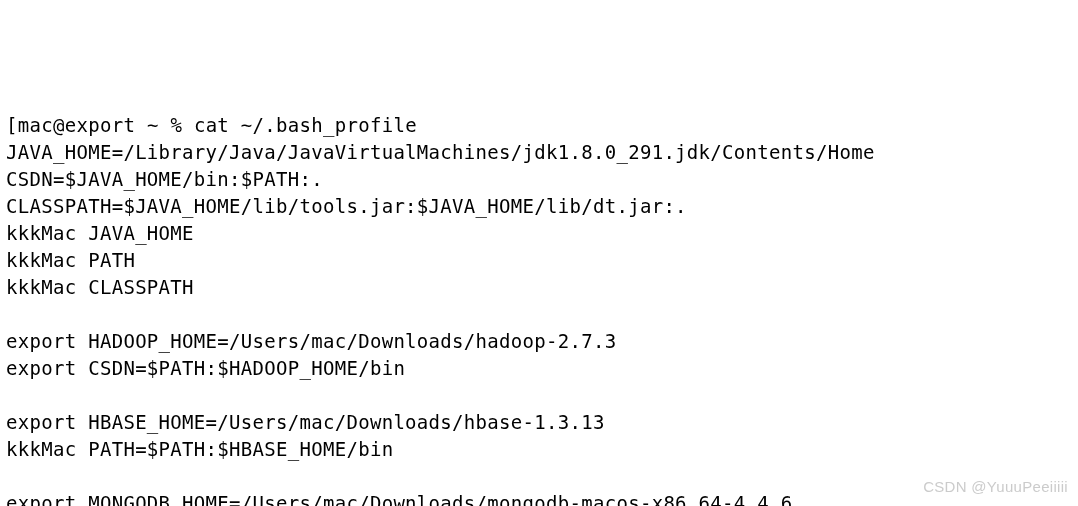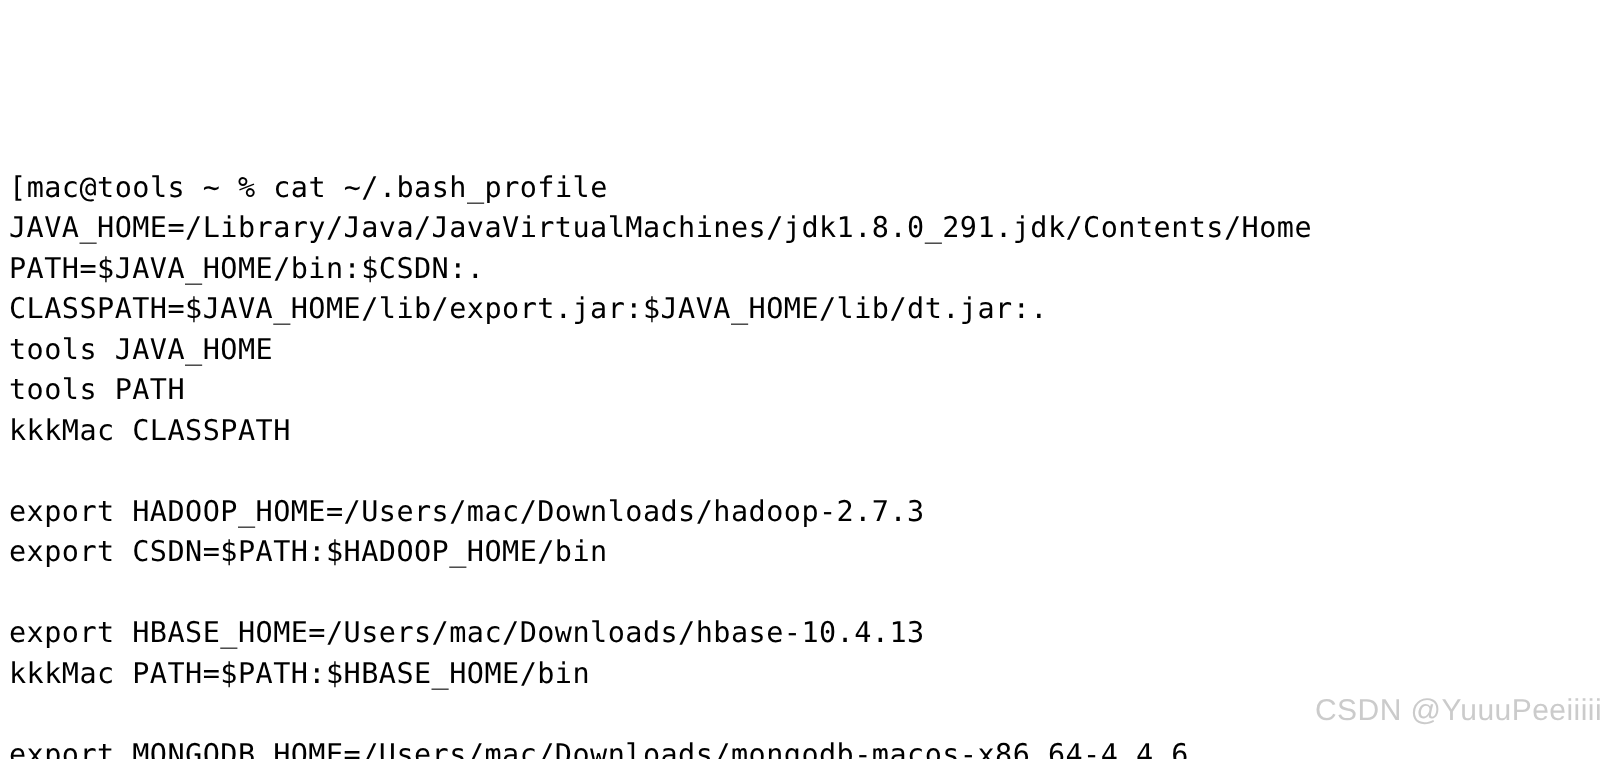--- a/index.html
+++ b/index.html
@@ -20,48 +20,48 @@
       overflow: hidden;
       white-space: pre;
     }
     .terminal {
       position: relative;
       letter-spacing: 0.3px;
     }
     .watermark {
       position: absolute;
       right: 10px;
-      bottom: 18px;
+      bottom: 6px;
       font-family: -apple-system, "Helvetica Neue", Arial, sans-serif;
-      font-size: 20px;
+      font-size: 15px;
       color: rgba(160,160,160,0.55);
       letter-spacing: 0.3px;
       pointer-events: none;
     }
     .bracket {
       display:inline;
     }
   </style>
 </head>
 <body>
 
 
 
-<div class="terminal"><span class="bracket">[</span><span>mac@tools</span> <span>~</span> <span>%</span> <span>cat ~/.bash_profile</span>
+<div class="terminal"><span class="bracket">[</span><span>mac@export</span> <span>~</span> <span>%</span> <span>cat ~/.bash_profile</span>
 <span>JAVA_HOME=/Library/Java/JavaVirtualMachines/jdk1.8.0_291.jdk/Contents/Home</span>
-<span>PATH=$JAVA_HOME/bin:$CSDN:.</span>
-<span>CLASSPATH=$JAVA_HOME/lib/export.jar:$JAVA_HOME/lib/dt.jar:.</span>
-<span>tools JAVA_HOME</span>
-<span>tools PATH</span>
+<span>CSDN=$JAVA_HOME/bin:$PATH:.</span>
+<span>CLASSPATH=$JAVA_HOME/lib/tools.jar:$JAVA_HOME/lib/dt.jar:.</span>
+<span>kkkMac JAVA_HOME</span>
+<span>kkkMac PATH</span>
 <span>kkkMac CLASSPATH</span>
 <span></span>
 <span>export HADOOP_HOME=/Users/mac/Downloads/hadoop-2.7.3</span>
 <span>export CSDN=$PATH:$HADOOP_HOME/bin</span>
 <span></span>
-<span>export HBASE_HOME=/Users/mac/Downloads/hbase-10.4.13</span>
+<span>export HBASE_HOME=/Users/mac/Downloads/hbase-1.3.13</span>
 <span>kkkMac PATH=$PATH:$HBASE_HOME/bin</span>
 <span></span>
 <span>export MONGODB_HOME=/Users/mac/Downloads/mongodb-macos-x86_64-4.4.6</span>
 
 <span></span>
 </div>
 
 <div class="watermark">CSDN @YuuuPeeiiiii</div>
 
 

